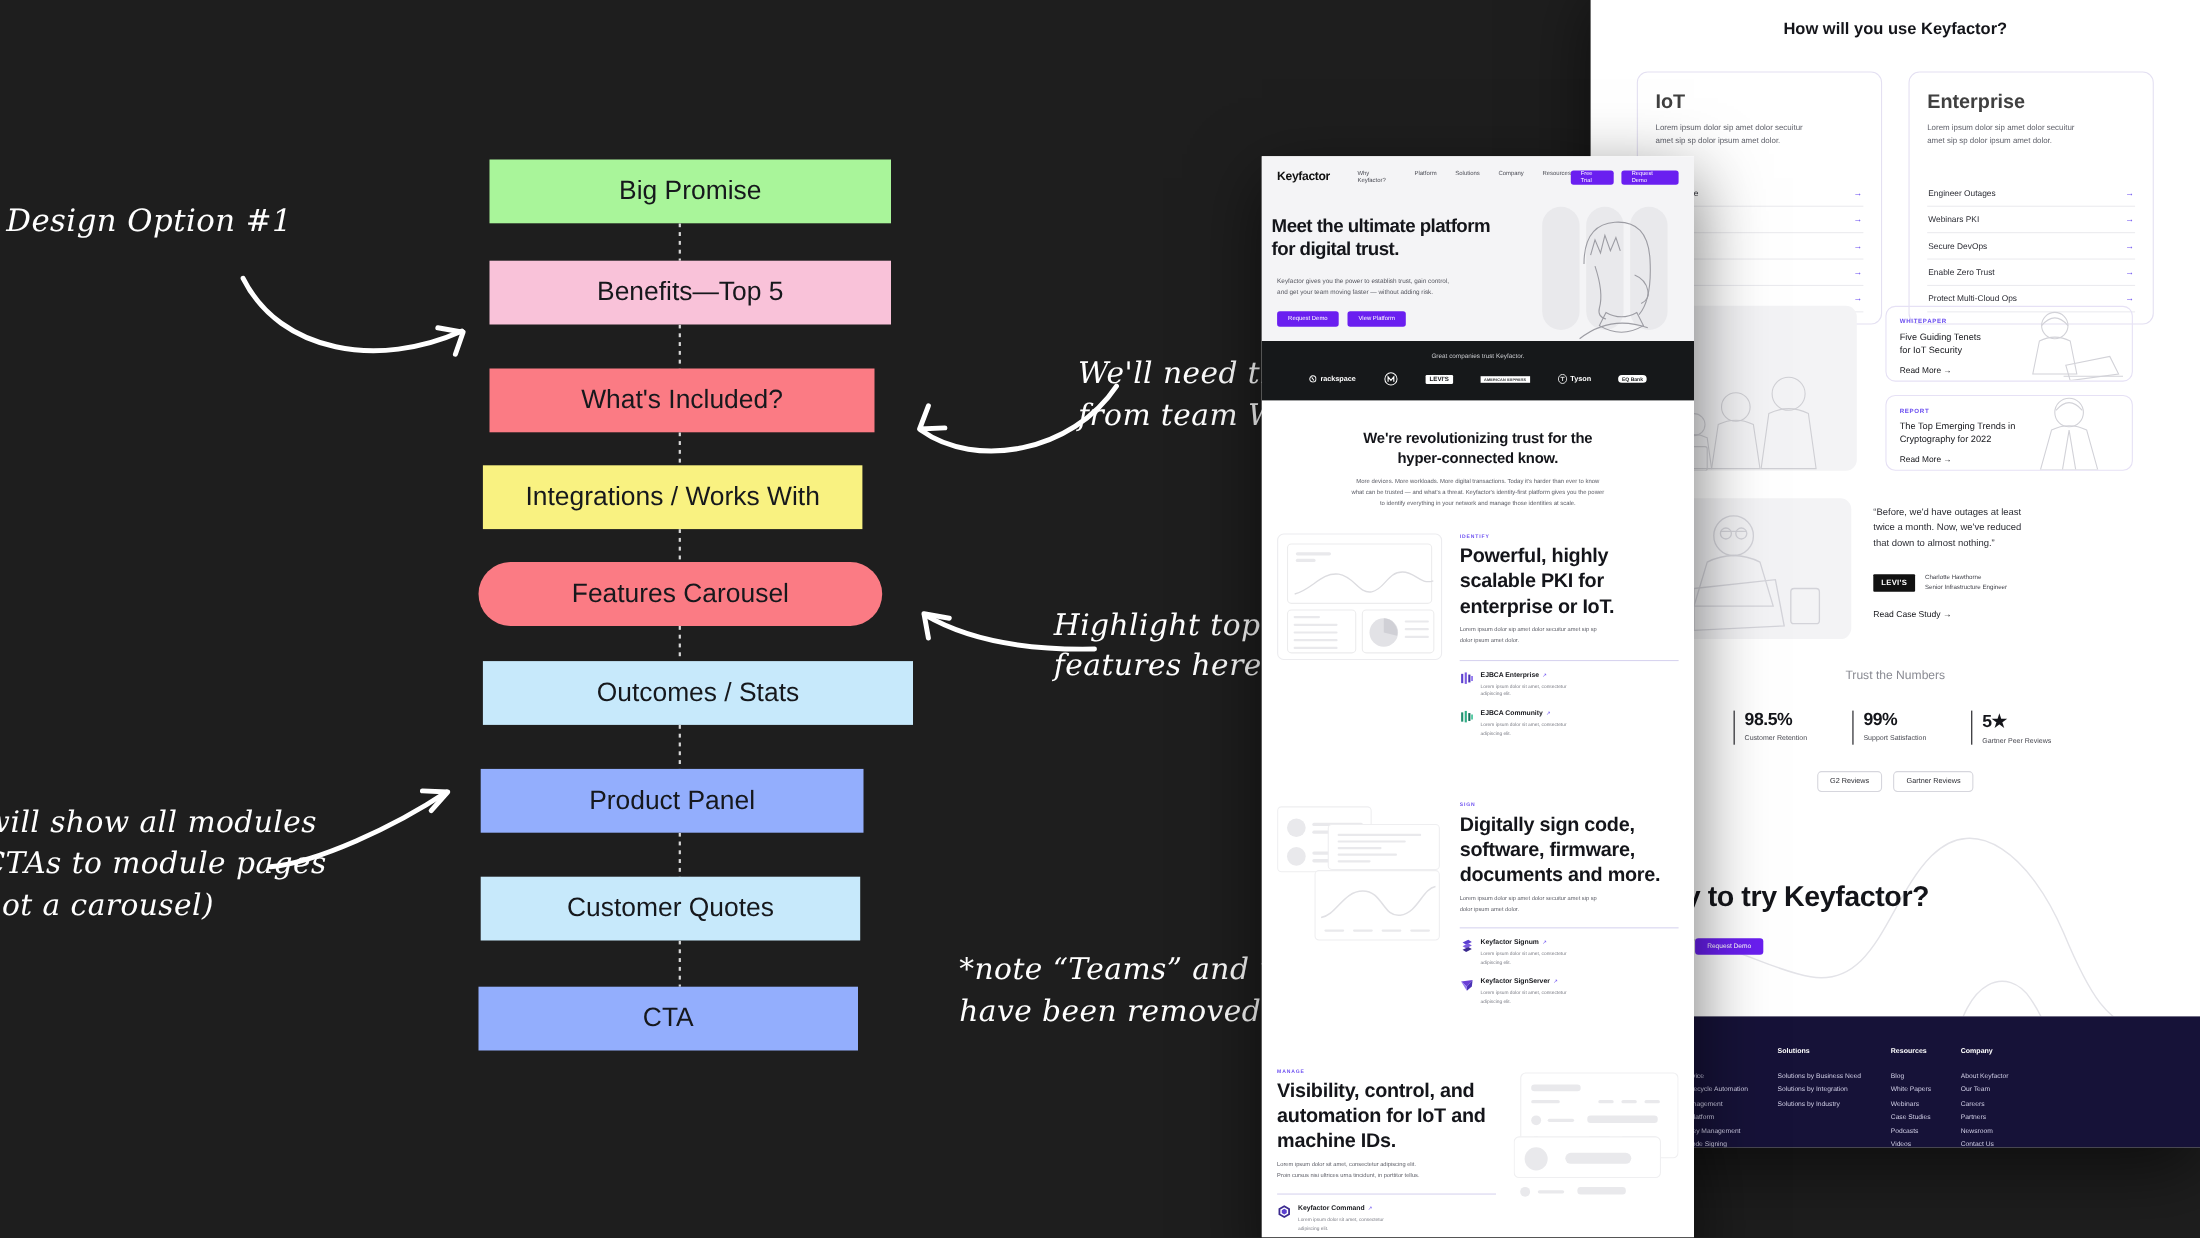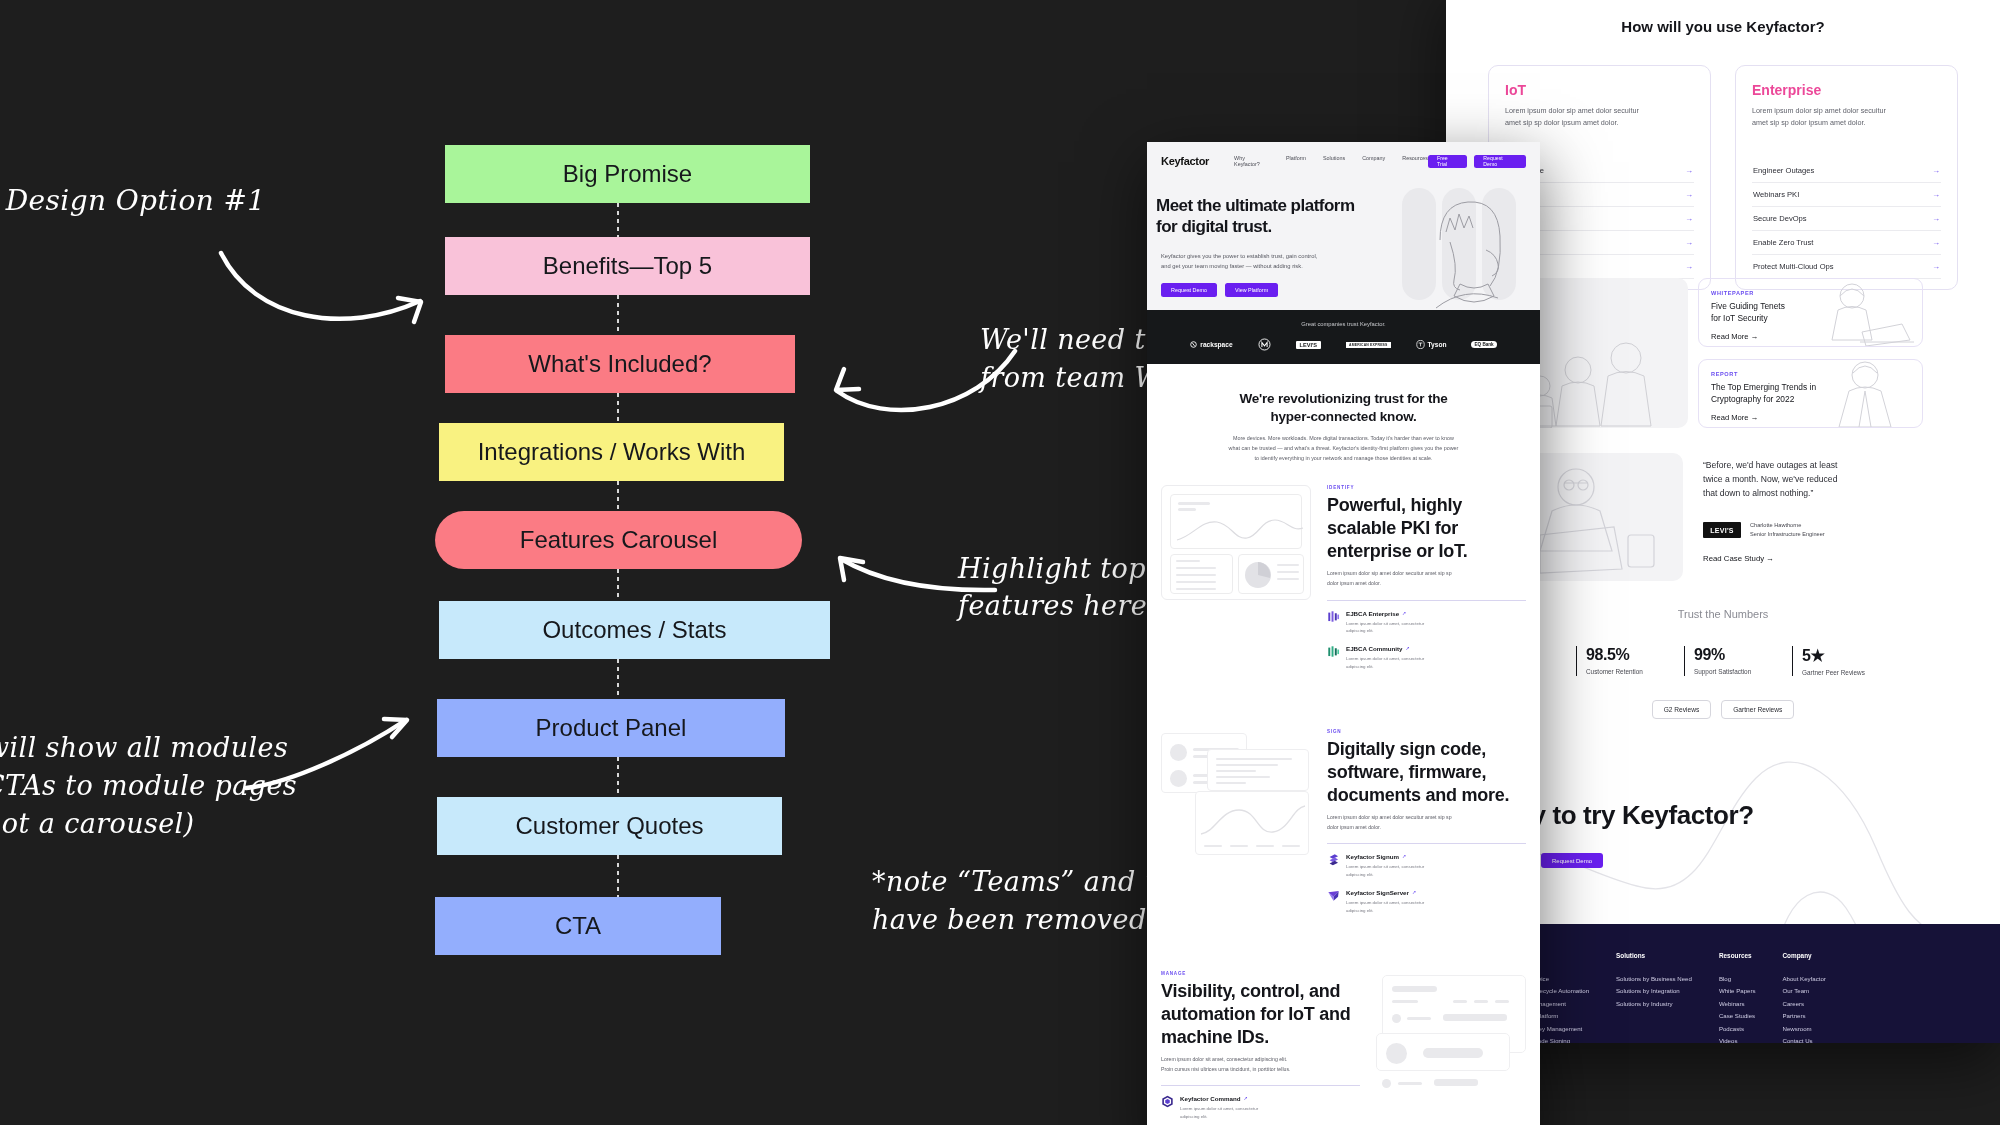--- a/index.html
+++ b/index.html
@@ -29,29 +29,29 @@
 
   
   .page { position:absolute; background:#ffffff; overflow:hidden; }
   .shadowy { box-shadow:0 20px 60px rgba(0,0,0,.55); }
 
   
   #backpage { left:1446px; top:-22px; width:554px; height:1065px; }
   .bp-title { text-align:center; font-size:15px; font-weight:700; color:#14151a; margin-top:40px;}
   .usecards { display:flex; gap:24px; padding:0 42px; margin-top:30px; }
   .ucard { flex:1; border:1px solid #e4e0f2; border-radius:10px; padding:16px 16px 10px; }
-  .ucard h4 { font-size:14px; color:#ec4899; margin-bottom:7px; }
+  .ucard h4 { font-size:18px; color:#404040; margin-bottom:7px; }
   .ucard p { font-size:7.2px; color:#60626b; line-height:1.65; }
   .urow { display:flex; justify-content:space-between; align-items:center;
           border-bottom:1px solid #ebebef; font-size:7.6px; color:#2c2d35; padding:7px 1px; }
   .urow .ar { color:#6a4df0; font-size:8px; }
   .uspacer{ height:30px; }
 
   .res-wrap { position:absolute; left:0; top:300px; width:554px; }
-  .resrow { display:flex; gap:10px; padding-left:42px; }
+  .resrow { display:flex; gap:26px; padding-left:42px; }
   .rescol-left { width:200px; }
   .greybox { background:#f3f3f5; border-radius:10px; height:150px; position:relative; overflow:hidden;}
   .gb-text { position:absolute; left:16px; top:20px; font-size:14px; color:#14151a; line-height:1.25; font-weight:400;}
   .rescards { width:225px; display:flex; flex-direction:column; gap:12px; }
   .rcard { border:1px solid #e6e1f5; border-radius:9px; height:69px; padding:11px 12px; position:relative; overflow:hidden;}
   .rcard .eyebrow { font-size:5.6px; color:#6a4df0; letter-spacing:.6px; font-weight:700;}
   .rcard .rtitle { font-size:8.4px; color:#14151a; line-height:1.45; margin-top:4px; }
   .rcard .more { font-size:7.6px; color:#14151a; margin-top:8px; }
 
   .quote-wrap { position:absolute; left:42px; top:475px; width:470px; display:flex; gap:20px;}
@@ -167,21 +167,21 @@
       </div>
       <div class="dots" style="top: 514px; height: 40px;"></div>
       <div class="node-inner" style="top: 554px; left: 2px; width: 348px; background: rgb(147, 174, 253); border-radius: 0px;">
         <span>Product Panel</span>
       </div>
       <div class="dots" style="top: 612px; height: 40px;"></div>
       <div class="node-inner" style="top: 652px; left: 2px; width: 345px; background: rgb(199, 233, 251); border-radius: 0px;">
         <span>Customer Quotes</span>
       </div>
       <div class="dots" style="top: 710px; height: 42px;"></div>
-      <div class="node-inner" style="top: 752px; left: 0px; width: 286px; background: rgb(147, 174, 253); border-radius: 0px;">
+      <div class="node-inner" style="top: 752px; left: 0px; width: 345px; background: rgb(147, 174, 253); border-radius: 0px;">
         <span>CTA</span>
       </div>
     </div>
 
   <svg class="arrow" style="left:825px; top:345px;" width="200" height="90" viewBox="0 0 200 90">
     <path d="M190 6 C 150 66, 62 82, 12 46" stroke="#fff" stroke-width="4.5" fill="none" stroke-linecap="round"></path>
     <path d="M11 45 L 34 44 M11 45 L 19 24" stroke="#fff" stroke-width="4.5" fill="none" stroke-linecap="round"></path>
   </svg>
   <div class="hand" style="left:980px; top:320px;">We'll need this</div>
   <div class="hand" style="left:980px; top:358px;">from team Wal</div>

